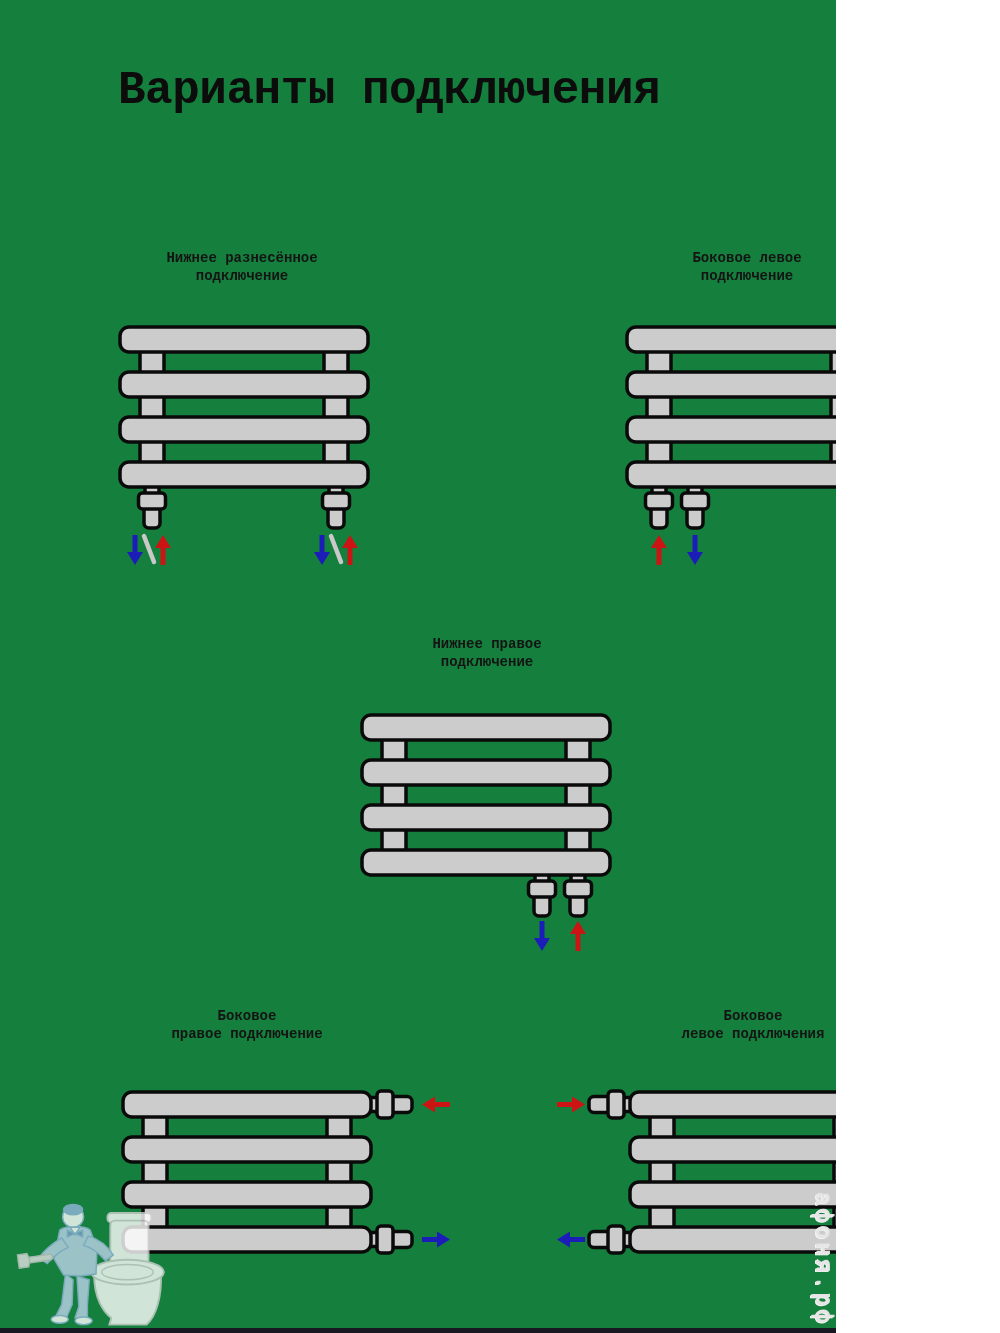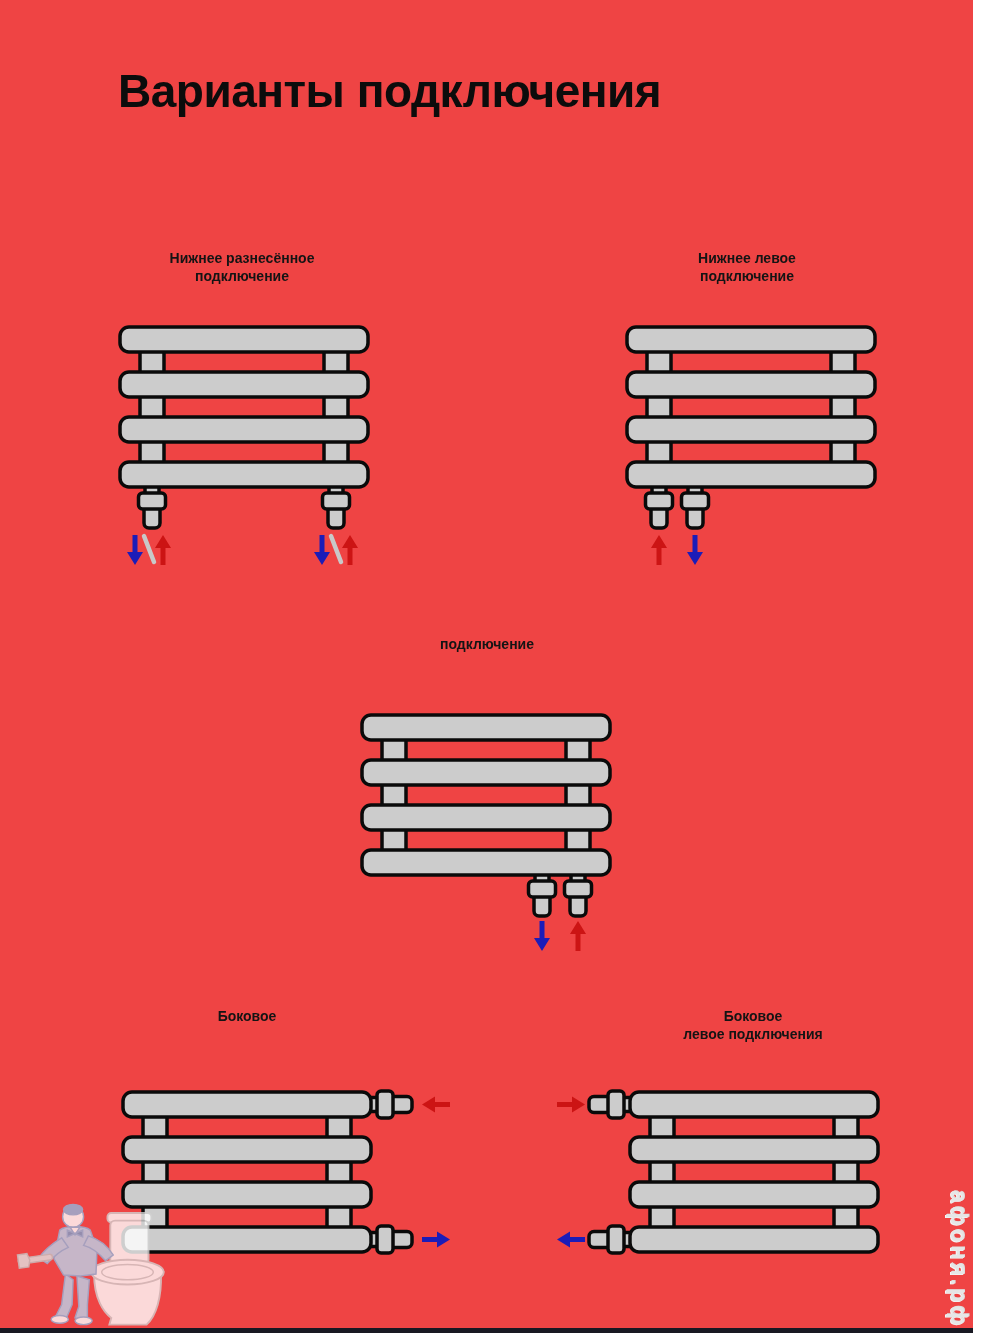--- a/index.html
+++ b/index.html
@@ -1,18 +1,18 @@
 <!DOCTYPE html>
 <html style="--radiator-fill: #cccccc; --radiator-stroke: #0a0a0a; --hot-flow-red: #cc1414; --cold-flow-blue: #1c1cb8; --slash-gray: #c9c9c9; --watermark-blue: #bcd3ea; --watermark-line-blue: #94b6dc; --watermark-text-gray: #e6e6e6; --footer-bar-dark: #181822;"><head>
 <meta charset="utf-8">
 <style>
   html,body{margin:0;padding:0;background:#fff;}
   .canvas{
-    position:relative;width:973px;height:1333px;background:#ef4444;overflow:hidden;
-    font-family:Liberation Sans, sans-serif;color:#111;
+    position:relative;width:836px;height:1333px;background:#15803d;overflow:hidden;
+    font-family:Liberation Mono, monospace;color:#111;
   }
   .title{
     position:absolute;left:118px;top:60px;
     font-size:46px;font-weight:700;line-height:1.36;letter-spacing:-0.5px;color:#0c0c0c;
   }
   .dlabel{
     position:absolute;width:320px;text-align:center;
     font-size:14px;font-weight:700;line-height:1.25;color:#141414;
   }
   .lbl-d1{left:82px;top:250px;}
@@ -92,48 +92,50 @@
       <use href="#arrow-down-shape" class="arrow-cold" transform="translate(15,208)"></use>
       <use href="#slash-shape" class="slash" transform="translate(29,208)"></use>
       <use href="#arrow-up-shape" class="arrow-hot" transform="translate(43,208)"></use>
       <use href="#arrow-down-shape" class="arrow-cold" transform="translate(202,208)"></use>
       <use href="#slash-shape" class="slash" transform="translate(216,208)"></use>
       <use href="#arrow-up-shape" class="arrow-hot" transform="translate(230,208)"></use>
     </g>
   </svg>
 
   <div class="dlabel lbl-d2">
-    <div>Нижнее левое</div>
+    <div>Боковое левое</div>
     <div>подключение</div>
   </div>
   <svg class="dsvg svg-d2" width="260" height="250" viewBox="0 0 260 250">
     <g transform="translate(5,4)">
       <use href="#valve-v-shape" class="rad" transform="translate(32,158)"></use>
       <use href="#valve-v-shape" class="rad" transform="translate(68,158)"></use>
       <use href="#rad-body-shape" class="rad"></use>
       <use href="#arrow-up-shape" class="arrow-hot" transform="translate(32,208)"></use>
       <use href="#arrow-down-shape" class="arrow-cold" transform="translate(68,208)"></use>
     </g>
   </svg>
 
   <div class="dlabel lbl-d3">
+    <div>Нижнее правое</div>
     <div>подключение</div>
   </div>
   <svg class="dsvg svg-d3" width="260" height="250" viewBox="0 0 260 250">
     <g transform="translate(5,4)">
       <use href="#valve-v-shape" class="rad" transform="translate(180,158)"></use>
       <use href="#valve-v-shape" class="rad" transform="translate(216,158)"></use>
       <use href="#rad-body-shape" class="rad"></use>
       <use href="#arrow-down-shape" class="arrow-cold" transform="translate(180,206)"></use>
       <use href="#arrow-up-shape" class="arrow-hot" transform="translate(216,206)"></use>
     </g>
   </svg>
 
   <div class="dlabel lbl-d4">
     <div>Боковое</div>
+    <div>правое подключение</div>
   </div>
   <svg class="dsvg svg-d4" width="345" height="172" viewBox="0 0 345 172">
     <g transform="translate(5,4)">
       <use href="#valve-h-shape" class="rad" transform="translate(246,12.5)"></use>
       <use href="#valve-h-shape" class="rad" transform="translate(246,147.5)"></use>
       <use href="#rad-body-shape" class="rad"></use>
       <use href="#arrow-left-shape" class="arrow-hot" transform="translate(299,12.5)"></use>
       <use href="#arrow-right-shape" class="arrow-cold" transform="translate(299,147.5)"></use>
     </g>
   </svg>

